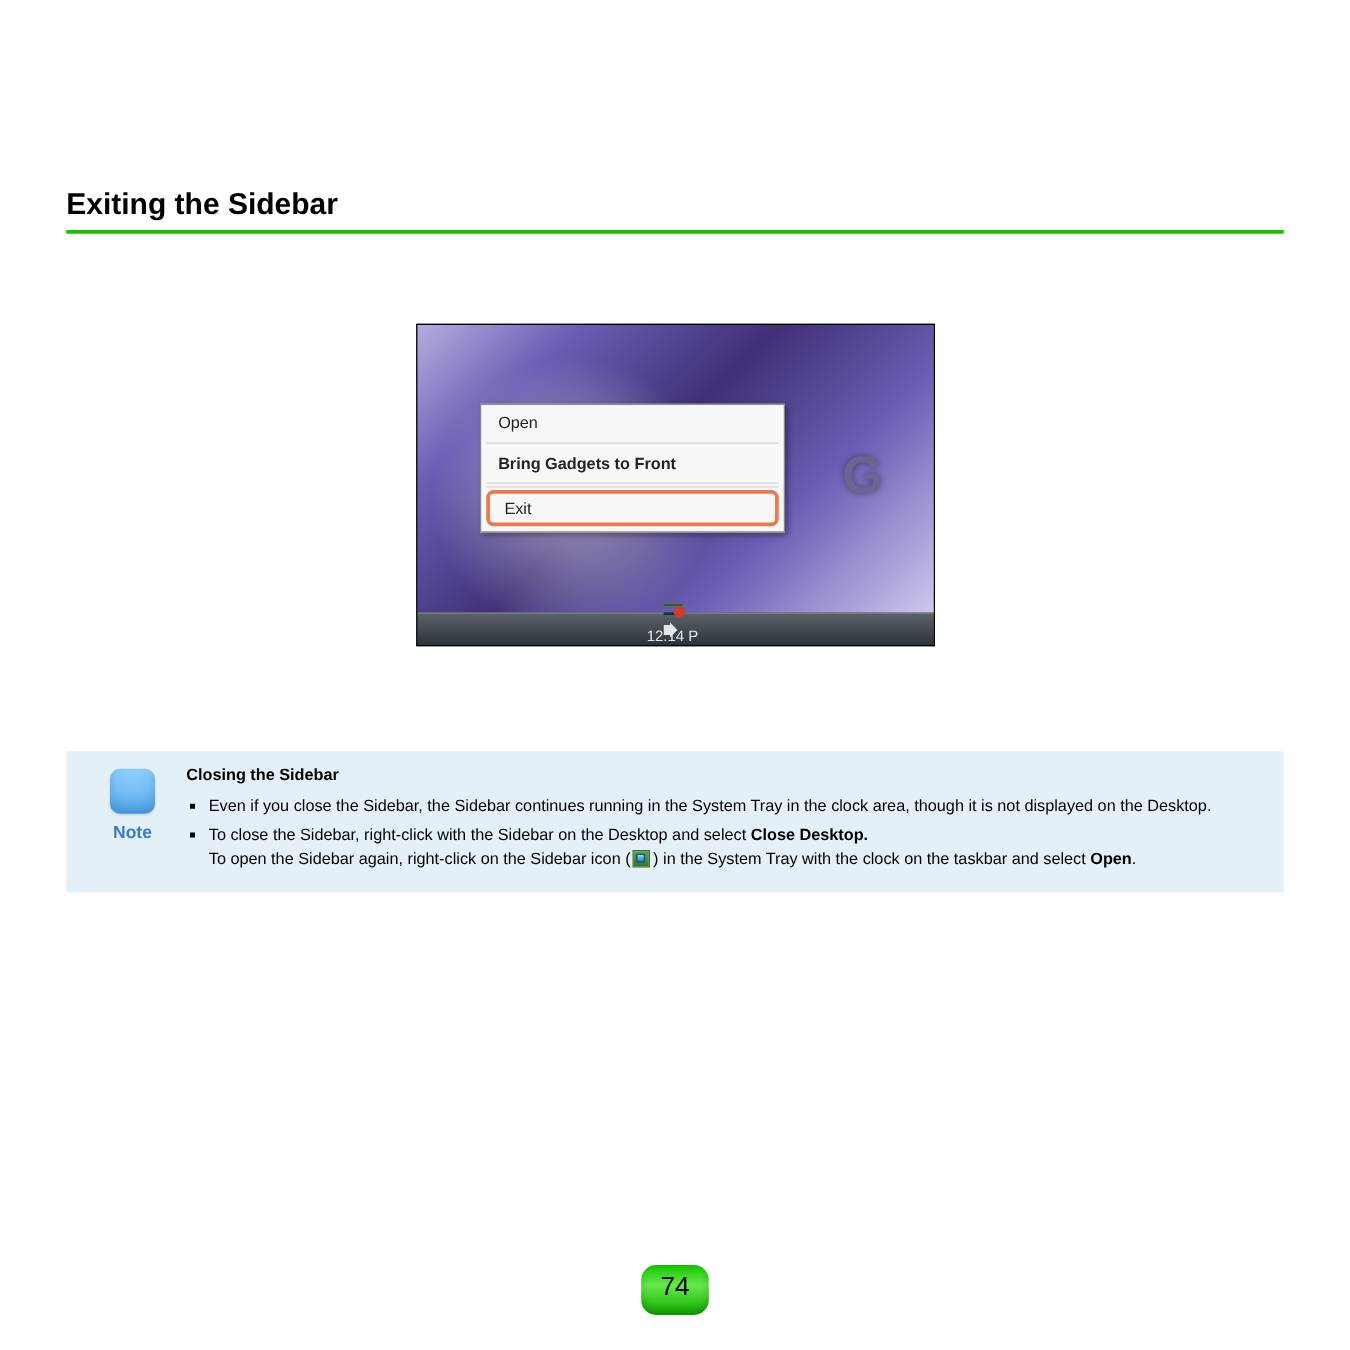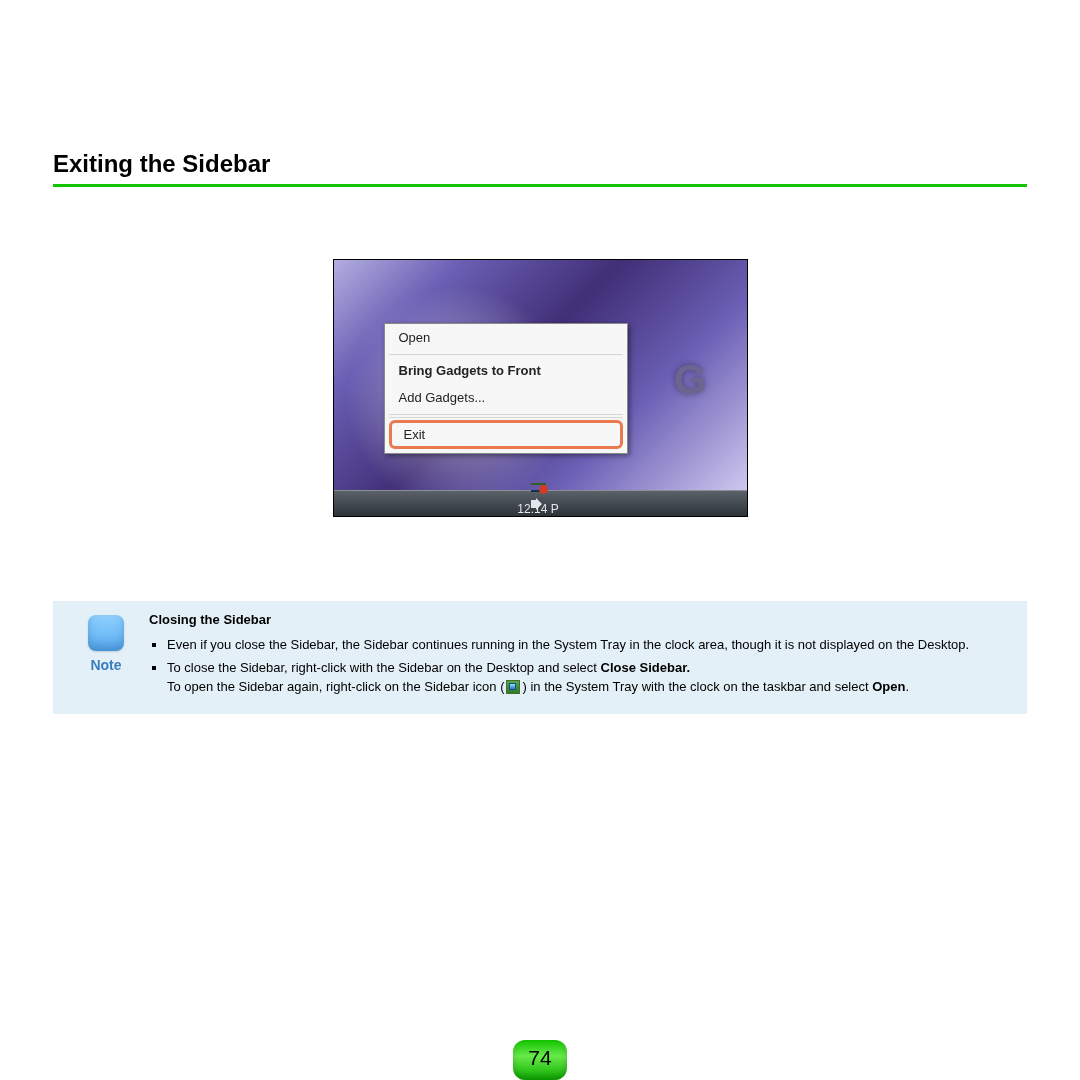--- a/index.html
+++ b/index.html
@@ -172,21 +172,21 @@
     line-height: 1.45;
   }
   .note-body .subtitle { font-weight: bold; margin-bottom: 6px; }
   .note-body ul { margin: 0; padding-left: 18px; }
   .note-body li { margin-bottom: 4px; list-style-type: square; }
 
   
   .page-num {
     position: absolute;
     left: 50%; transform: translateX(-50%);
-    bottom: 0;
+    bottom: 28px;
     width: 54px;
     padding: 6px 0 10px 0;
     text-align: center;
     font-size: 21px;
     background: linear-gradient(#13c400,#67e94a 40%,#0fae00);
     color: #000;
     border-radius: 12px;
     font-weight: 500;
     box-shadow: inset 0 -4px 6px rgba(0,60,0,.25);
   }
@@ -201,21 +201,20 @@
   <h2 class="section-title">Exiting the Sidebar</h2>
   <hr class="green-rule">
 
 
   <div class="figure">
     <div class="figure-bg">
       <div class="context-menu">
         <div class="mi">Open</div>
         <div class="sep"></div>
         <div class="mi bold">Bring Gadgets to Front</div>
-        <div class="mi">Add Gadgets...</div>
         <div class="sep"></div>
         <div class="sep"></div>
         <div class="exit-highlight">Exit</div>
       </div>
     </div>
     <div class="taskbar">
       <span class="tray-icon"></span>
       <span class="tray-net"></span>
       <span class="tray-vol"></span>
       <span>12:14 P</span>
@@ -225,21 +224,21 @@
   <div class="note-box">
     <div class="note-left">
       <div class="note-badge"></div>
       <div class="note-label">Note</div>
     </div>
     <div class="note-body">
       <div class="subtitle">Closing the Sidebar</div>
       <ul>
         <li>Even if you close the Sidebar, the Sidebar continues running in the System Tray in the clock area, though it is not displayed on the Desktop.</li>
         <li>
-          <span>To close the Sidebar, right-click with the Sidebar on the Desktop and select </span><b>Close Sidebar.</b><br>
+          <span>To close the Sidebar, right-click with the Sidebar on the Desktop and select </span><b>Close Desktop.</b><br>
           <span>To open the Sidebar again, right-click on the Sidebar icon (</span><span class="sidebar-icon-small"></span><span>) in the System Tray with the clock on the taskbar and select </span><b>Open</b><span>.</span>
         </li>
       </ul>
     </div>
   </div>
 
   <div class="page-num">74</div>
 </div>
 
 </body></html>

